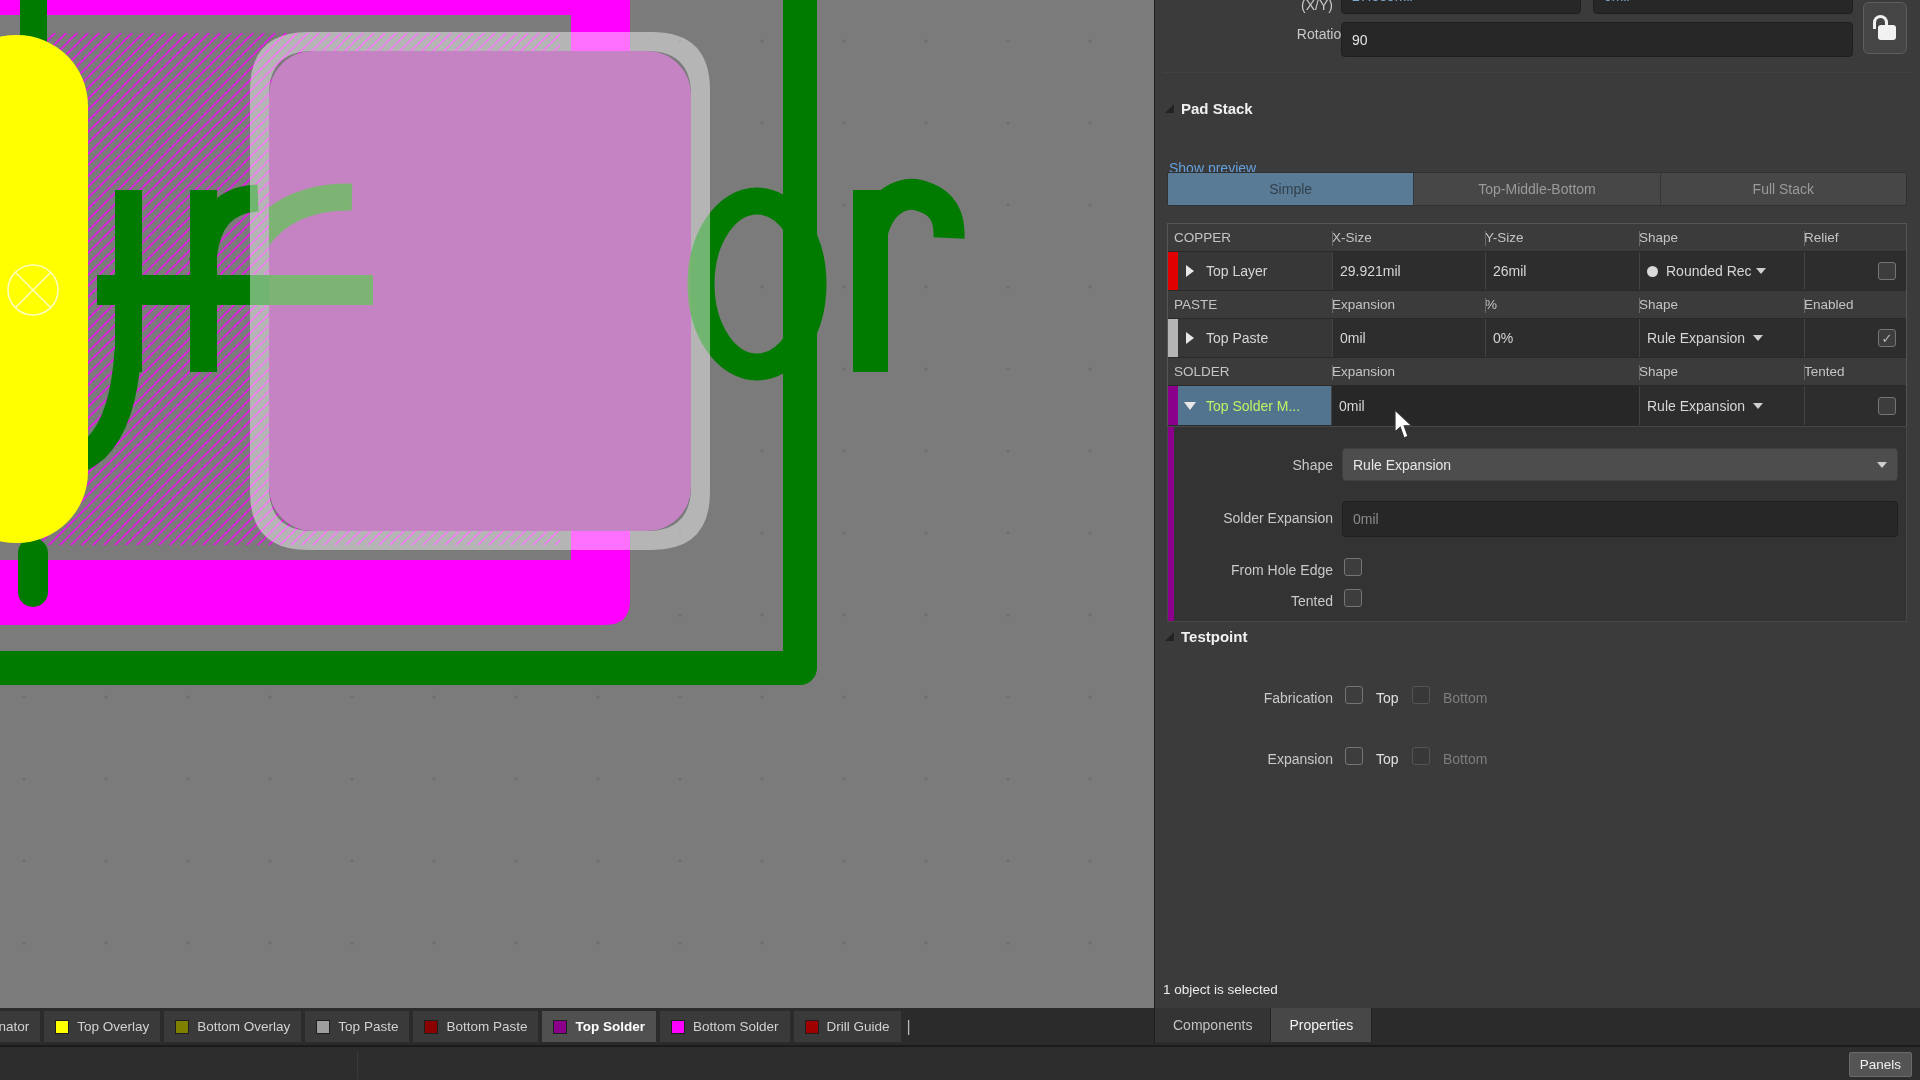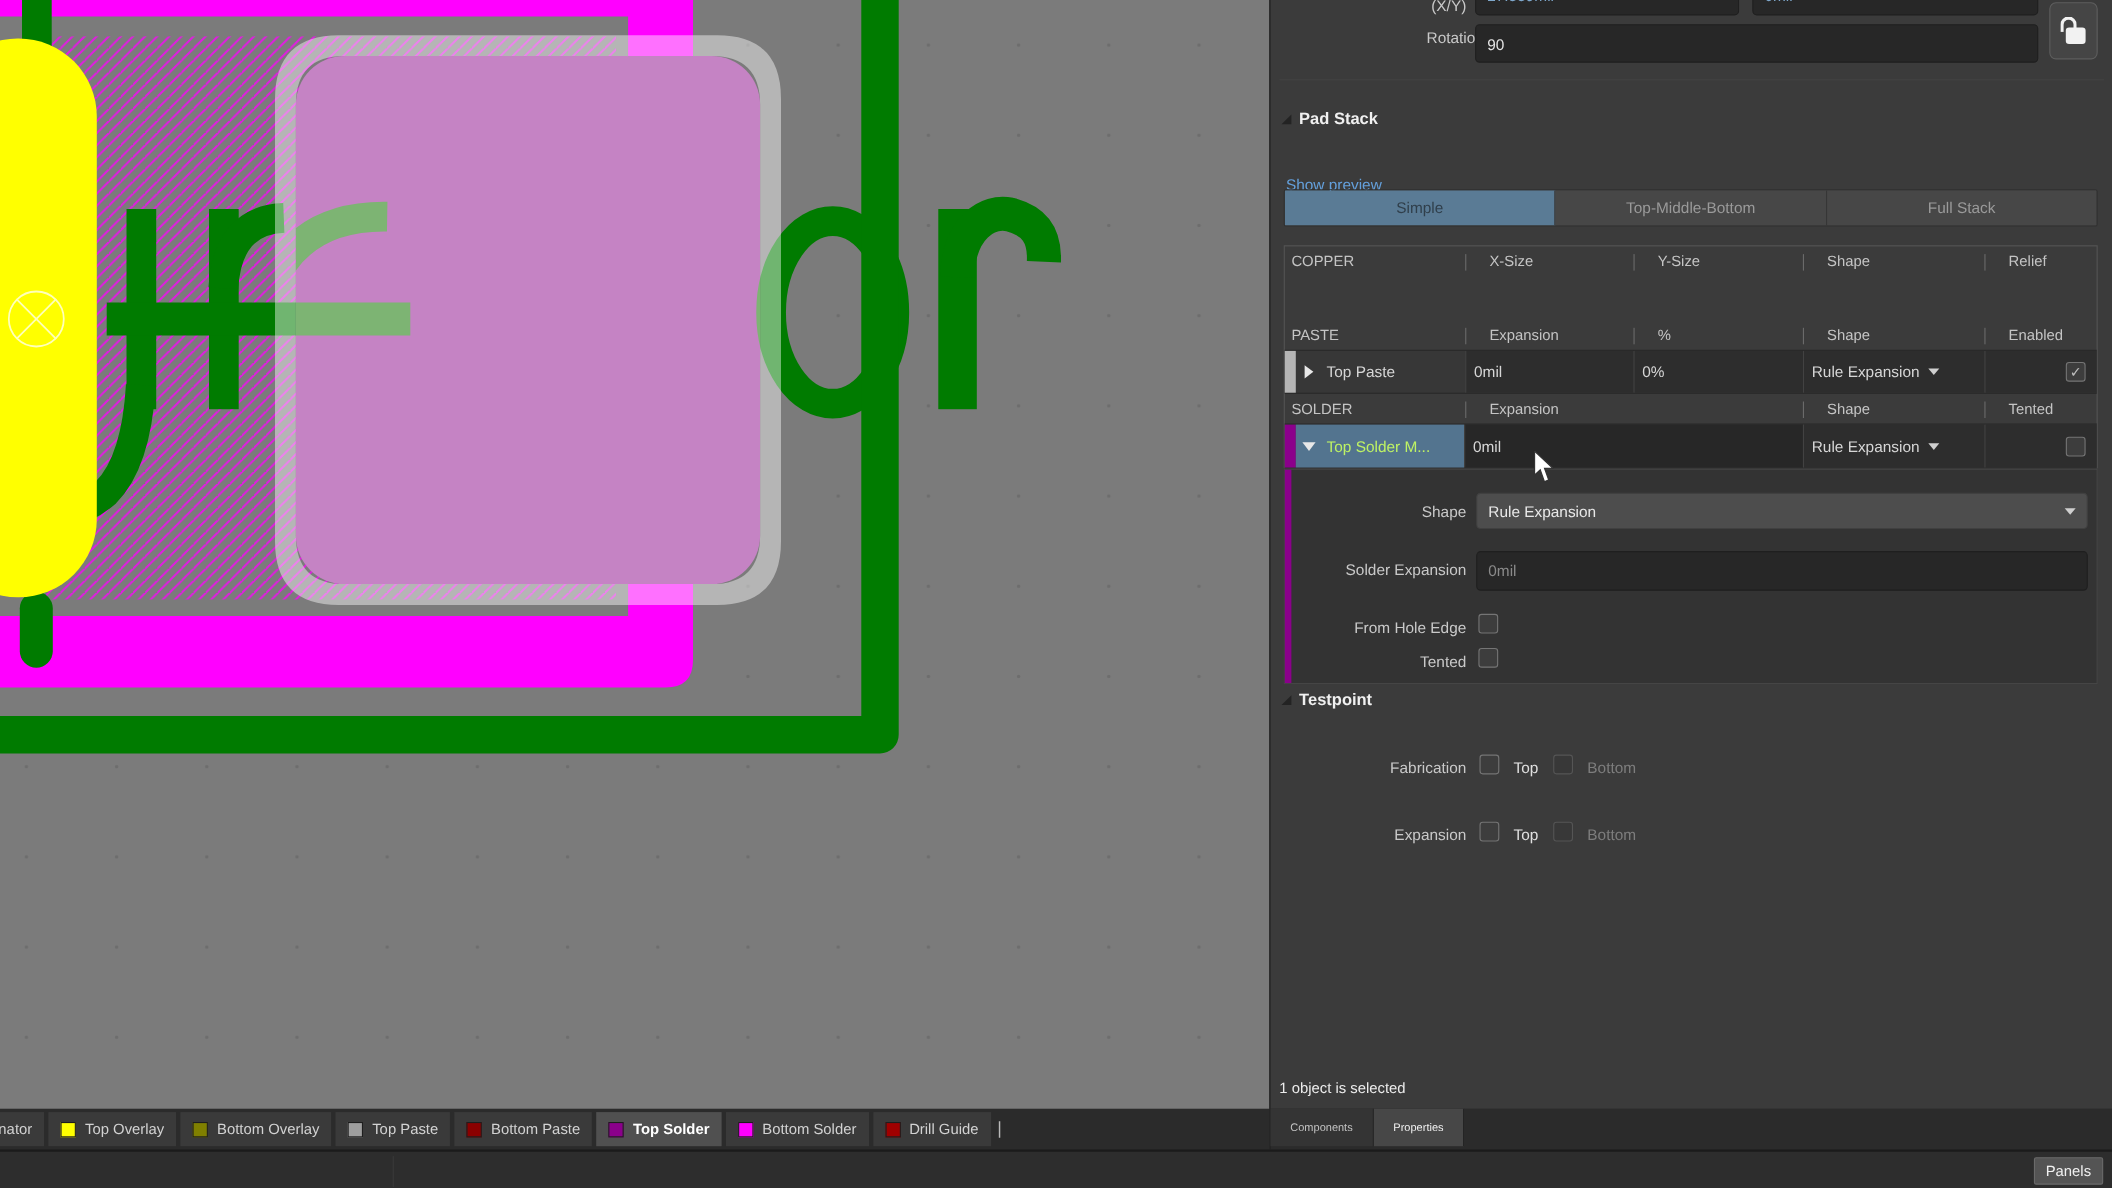--- a/index.html
+++ b/index.html
@@ -25,21 +25,21 @@
 
   .seg { display:flex; border:1px solid #313131; border-radius:2px; overflow:hidden; height:34px; }
   .seg > div { flex:1; display:flex; align-items:center; justify-content:center; background:#474747;
                color:#9a9a9a; font-size:14px; border-right:1px solid #363636; cursor:pointer; }
   .seg > div:last-child { border-right:none; }
   .seg > div.sel { background:#5a7b95; color:#303f4b; }
 
   .tbl { border:1px solid #555; background:#3b3b3b; }
   .trow { position:absolute; left:0; right:0; display:flex; align-items:center; }
   .hrow { color:#c4c4c4; font-size:13.5px; }
-  .hcell { position:relative; padding-left:22px; }
+  .hcell { position:relative; padding-left:0; }
   .hcell .tick { position:absolute; left:0; top:1px; width:1px; height:15px; background:#6a6a6a; }
   .drow { background:#373737; border-top:1px solid #2a2a2a; border-bottom:1px solid #2a2a2a; }
   .vcell { background:#2d2d2d; align-self:stretch; display:flex; align-items:center;
            border-left:1px solid #424242; padding-left:7px; }
   .chip { width:10px; align-self:stretch; }
   .exp-r { width:0; height:0; border-top:6px solid transparent; border-bottom:6px solid transparent;
            border-left:8px solid #e8e8e8; margin:0 12px 0 8px; }
   .exp-d { width:0; height:0; border-left:6px solid transparent; border-right:6px solid transparent;
            border-top:8px solid #e8e8e8; margin:0 10px 0 6px; }
   .dd-arrow { width:0; height:0; border-left:5px solid transparent; border-right:5px solid transparent;
@@ -53,21 +53,21 @@
 
   .subpanel { background:#333333; border:1px solid #474747; }
   .pbar { background:#8b008b; }
   .drop { background:#4d4d4d; border:1px solid #404040; border-radius:4px; color:#e8e8e8;
           display:flex; align-items:center; padding:0 10px; }
   .drop .dd-arrow { margin-left:auto; }
 
   .ptabs { left:1154px; top:1008px; width:766px; height:37px; background:#2b2b2b; display:flex;
            border-left:1px solid #1f1f1f; }
   .ptab { height:34px; padding:0 18px; display:flex; align-items:center; color:#c3c3c3;
-          font-size:10px; background:#343434; border-right:1px solid #242424; cursor:pointer; }
+          font-size:14px; background:#343434; border-right:1px solid #242424; cursor:pointer; }
   .ptab.active { background:#474747; color:#f2f2f2; }
 
   
   #layerbar { left:0; top:1008px; width:1154px; height:37px; background:#2b2b2b; display:flex;
               align-items:center; overflow:hidden; }
   .ltab { height:31px; display:flex; align-items:center; gap:8px; padding:0 11px; background:#3a3a3a;
           margin-right:4px; color:#d2d2d2; font-size:13.5px; white-space:nowrap; cursor:pointer; }
   .ltab.active { background:#505050; color:#ffffff; font-weight:bold; }
   .lchip { width:14px; height:14px; border:1px solid #1e1e1e; }
   .lsep { color:#b9b9b9; margin-left:2px; }
@@ -188,20 +188,39 @@
   <div class="abs tbl" style="left:12px;top:223px;width:740px;height:203px;">
 
     <div class="trow hrow" style="top:0;height:27px;">
       <div style="width:164px;padding-left:6px;">COPPER</div>
       <div class="hcell" style="width:153px;"><span class="tick"></span><span>X-Size</span></div>
       <div class="hcell" style="width:154px;"><span class="tick"></span><span>Y-Size</span></div>
       <div class="hcell" style="width:165px;"><span class="tick"></span><span>Shape</span></div>
       <div class="hcell" style="flex:1;"><span class="tick"></span><span>Relief</span></div>
     </div>
 
+    <div class="trow drow" style="top:27px;height:40px;">
+      <div class="chip" style="background-color: rgb(224, 0, 0);"></div>
+      <div class="exp-r"></div>
+      <div style="width:126px;">Top Layer</div>
+      <div class="vcell" style="width:153px;">
+          <span>29.921mil</span>
+        </div>
+      <div class="vcell" style="width:154px;">
+          <span>26mil</span>
+        </div>
+      <div class="vcell" style="width:165px;">
+        <span class="shape-dot"></span>
+        <span style="white-space:nowrap;overflow:hidden;max-width:108px;">Rounded Rec</span>
+        <span class="dd-arrow" style="margin-left:4px;"></span>
+      </div>
+      <div class="vcell" style="flex:1;justify-content:flex-end;padding-right:10px;">
+        <div class="cb"></div>
+      </div>
+    </div>
 
     <div class="trow hrow" style="top:67px;height:27px;">
       <div style="width:164px;padding-left:6px;">PASTE</div>
       <div class="hcell" style="width:153px;"><span class="tick"></span><span>Expansion</span></div>
       <div class="hcell" style="width:154px;"><span class="tick"></span><span>%</span></div>
       <div class="hcell" style="width:165px;"><span class="tick"></span><span>Shape</span></div>
       <div class="hcell" style="flex:1;"><span class="tick"></span><span>Enabled</span></div>
     </div>
 
     <div class="trow drow" style="top:94px;height:40px;">

